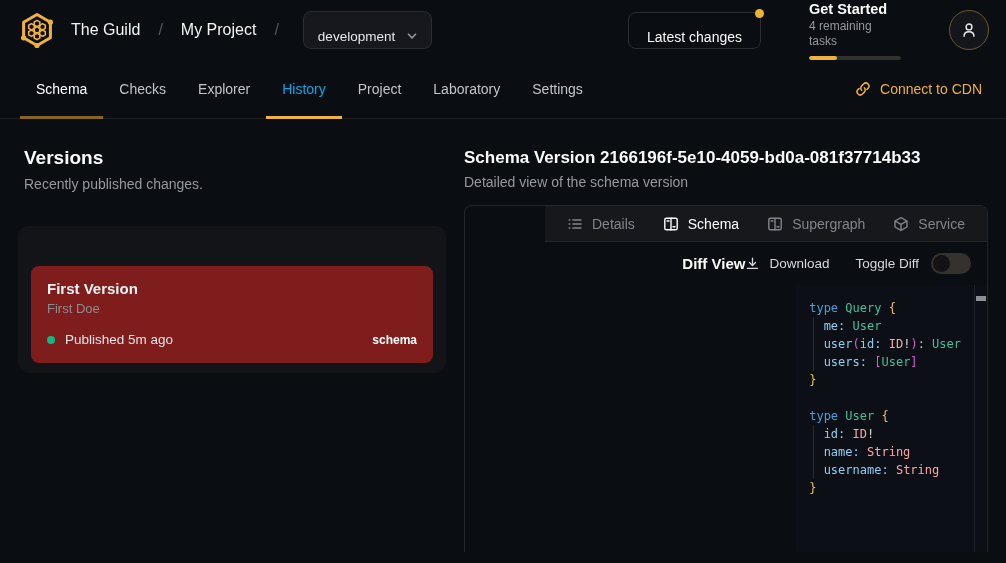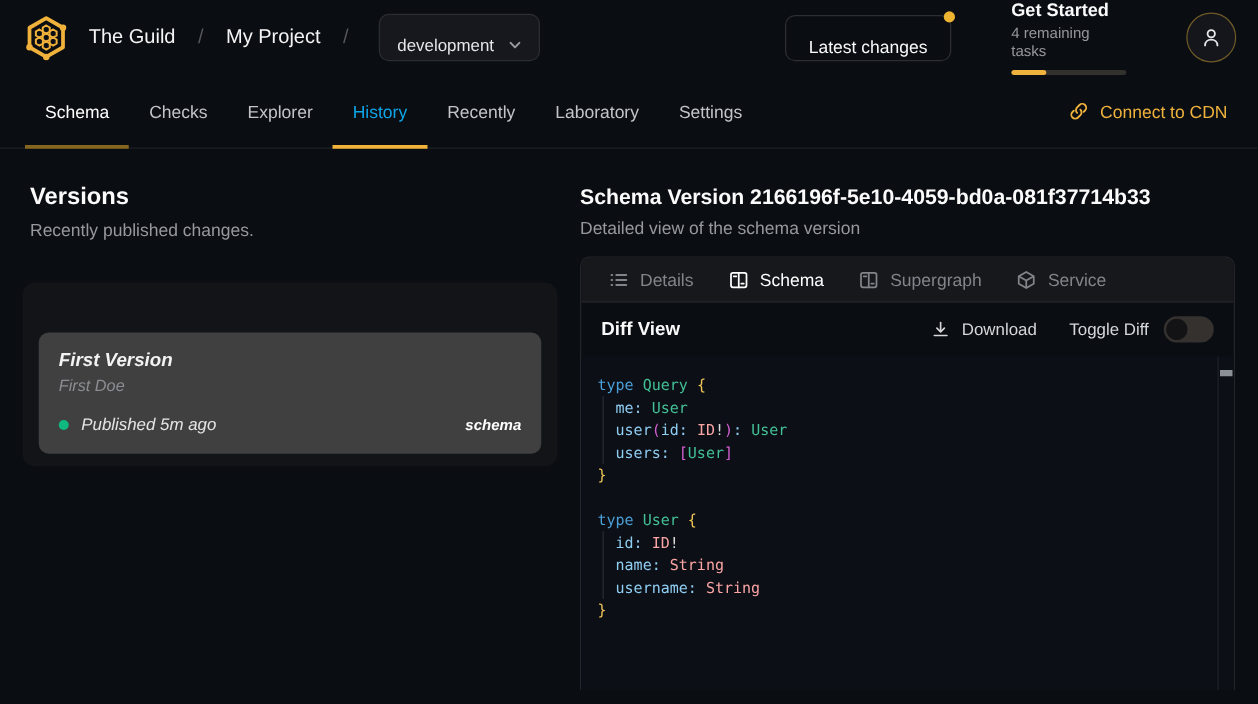--- a/index.html
+++ b/index.html
@@ -78,37 +78,37 @@
   .right-col { flex:1; padding:28px 18px 0 0; }
 
   .panel-title { font-size:19px; font-weight:700; color:#fbfbfc; line-height:22px; }
   .panel-sub { font-size:14px; color:#97989d; margin-top:7px; }
 
   .versions-card {
     margin:34px -6px 0 -6px; background:#131418; border-radius:10px;
     padding:40px 13px 10px 13px;
   }
   .version-item {
-    background:#404040; border-radius:8px; padding:14px 16px 16px 16px; cursor:pointer;font-style:italic;
+    background:#7f1d1d; border-radius:8px; padding:14px 16px 16px 16px; cursor:pointer;
   }
   .vi-name { font-size:15px; font-weight:600; color:#f3f3f4; }
   .vi-author { font-size:13px; color:#8c8d93; margin-top:4px; }
   .vi-row { display:flex; align-items:center; margin-top:16px; }
   .vi-dot { width:8px; height:8px; border-radius:50%; background:#10b981; margin-right:10px; }
   .vi-status { font-size:13.5px; color:#e4e4e6; }
   .vi-badge { margin-left:auto; font-size:12px; font-weight:700; color:#ffffff; }
 
   .detail-title { font-size:17px; font-weight:700; color:#fbfbfc; line-height:21px; }
   .detail-sub { font-size:14px; color:#97989d; margin-top:6px; }
 
   .detail-box {
     margin-top:15px; height:347px;
     border:1px solid #23252b; border-bottom:none;
     border-radius:8px 8px 0 0; overflow:hidden;
-    display:flex; flex-direction:column;
+    display:flex; flex-direction:column;align-items:flex-end;
   }
   .detail-tabs {
     height:36px; flex:0 0 auto; background:#17181c; border-bottom:1px solid #23252b;
     display:flex; align-items:center; padding:0 8px;
   }
   .dtab {
     display:flex; align-items:center; gap:9px; padding:0 14px;
     font-size:14px; color:#83848b; cursor:pointer; height:100%;
   }
   .dtab .ic { color:#83848b; }
@@ -212,21 +212,21 @@
       </span>
     </div>
   </div>
 </div>
 
 <div class="nav">
   <div class="nav-tab is-secondary">Schema</div>
   <div class="nav-tab">Checks</div>
   <div class="nav-tab">Explorer</div>
   <div class="nav-tab is-active">History</div>
-  <div class="nav-tab">Recently</div>
+  <div class="nav-tab">Project</div>
   <div class="nav-tab">Laboratory</div>
   <div class="nav-tab">Settings</div>
   <div class="cdn-link">
     <span>
       <svg width="16" height="16" viewBox="0 0 16 16" fill="none" stroke="#efb23d" stroke-width="1.5" stroke-linecap="round" stroke-linejoin="round">
         <path d="M6.7 9.3 a3.1 3.1 0 0 1 0-4.4 l1.9-1.9 a3.1 3.1 0 0 1 4.4 4.4 l-1.1 1.1"></path>
         <path d="M9.3 6.7 a3.1 3.1 0 0 1 0 4.4 l-1.9 1.9 a3.1 3.1 0 0 1-4.4-4.4 l1.1-1.1"></path>
       </svg>
     </span>
     <span>Connect to CDN</span>

